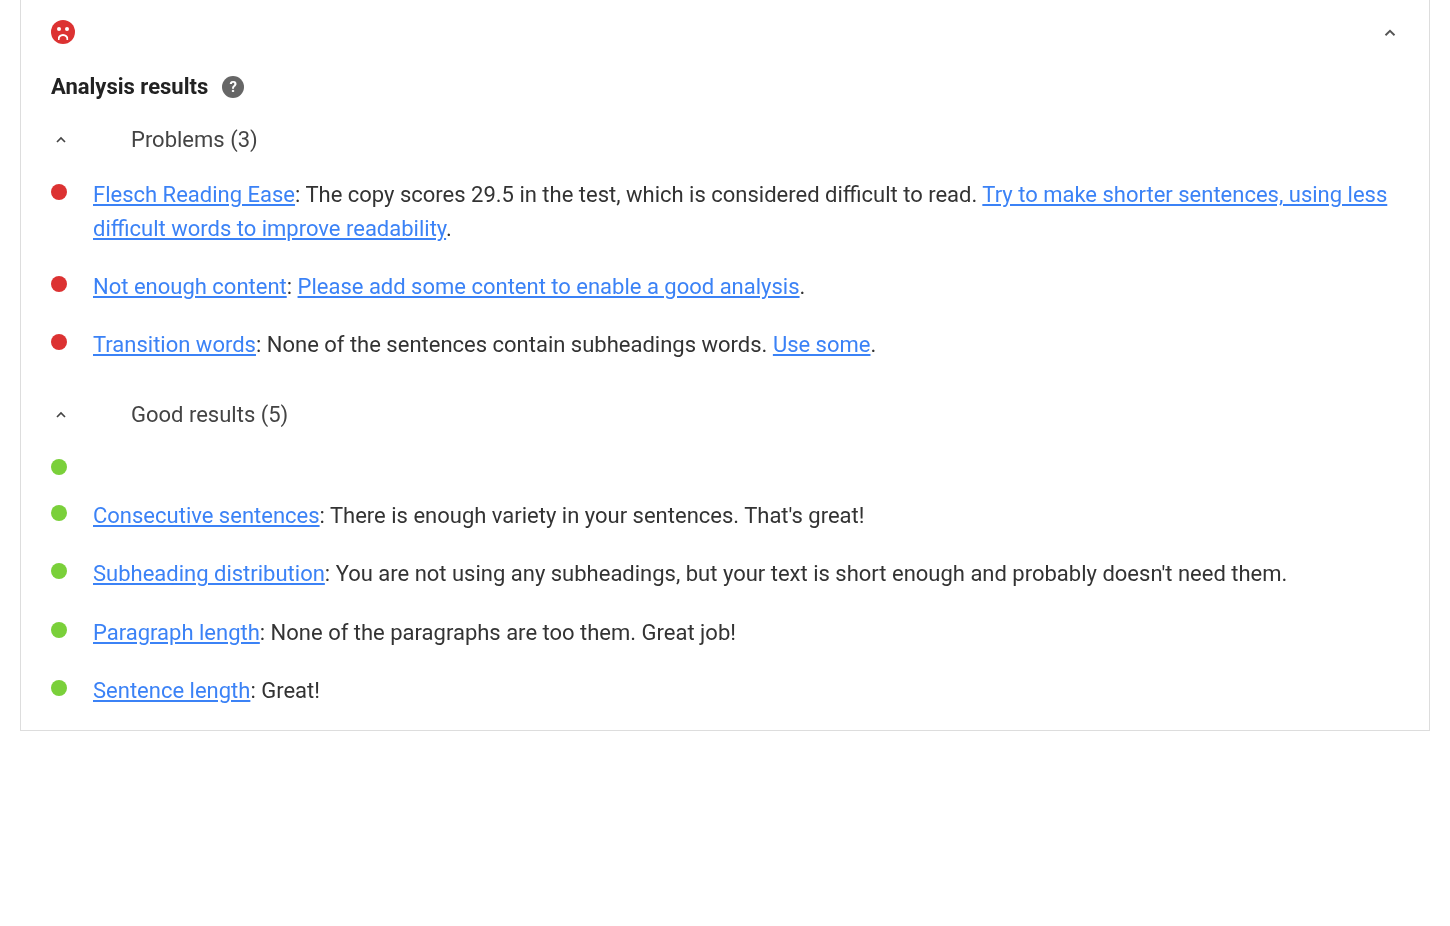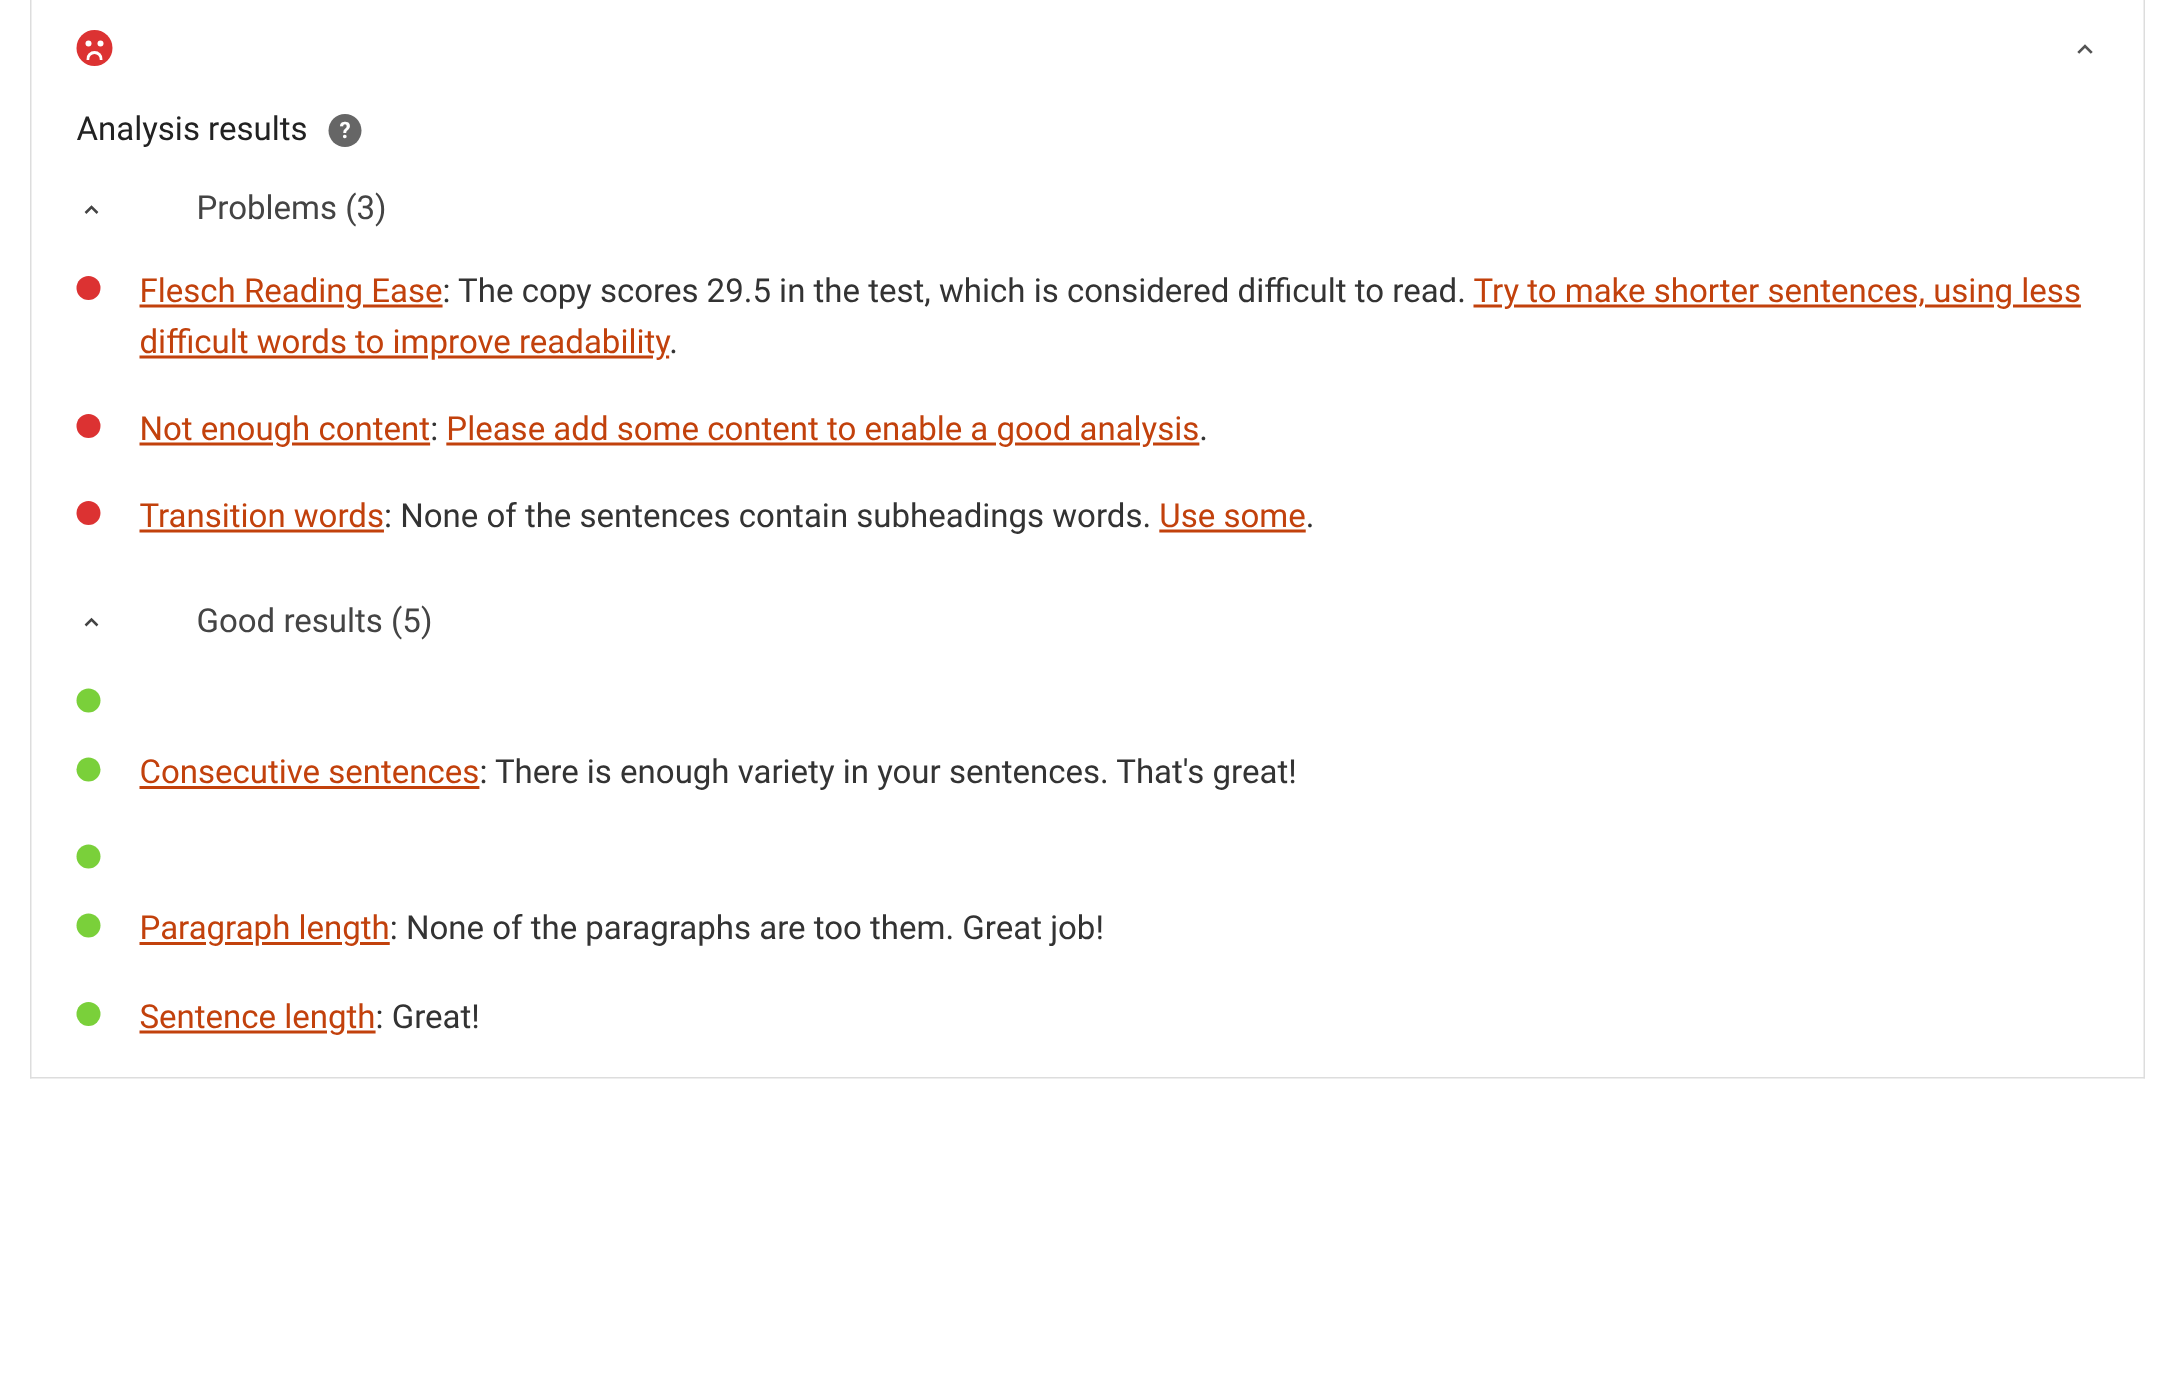--- a/index.html
+++ b/index.html
@@ -74,21 +74,21 @@
       height: 18px;
       stroke: #555;
     }
     .subheader {
       display: flex;
       align-items: center;
       padding: 18px 30px 10px 30px;
     }
     .subheader-title {
       font-size: 22px;
-      font-weight: 400;
+      font-weight: 700;
       color: #222;
       margin-right: 14px;
     }
     .help-badge {
       width: 22px;
       height: 22px;
       background: #666;
       color: #fff;
       border-radius: 50%;
       display: inline-flex;
@@ -139,21 +139,21 @@
       margin-top: 6px;
     }
     .bullet-red { background: #dc3232; }
     .bullet-green { background: #7ad03a; }
     .item-text {
       font-size: 22px;
       color: #333;
       line-height: 1.55;
     }
     .item-text a {
-      color: #c2410c;
+      color: #3b82f6;
       text-decoration: underline;
       margin-top: 14px;
     }
   </style>
 </head>
 <body>
 
 <div class="panel">
   <div class="panel-header">
     <span class="sad-face">
@@ -213,20 +213,23 @@
       <span class="bullet bullet-green"></span>
     </div>
     <div class="item">
       <span class="bullet bullet-green"></span>
       <span class="item-text">
         <a href="#">Consecutive sentences</a><span>: There is enough variety in your sentences. That's great!</span>
       </span>
     </div>
     <div class="item">
       <span class="bullet bullet-green"></span>
+      <span class="item-text">
+        <a href="#">Subheading distribution</a><span>: You are not using any subheadings, but your text is short enough and probably doesn't need them.</span>
+      </span>
     </div>
     <div class="item">
       <span class="bullet bullet-green"></span>
       <span class="item-text">
         <a href="#">Paragraph length</a><span>: None of the paragraphs are too them. Great job!</span>
       </span>
     </div>
     <div class="item">
       <span class="bullet bullet-green"></span>
       <span class="item-text">

